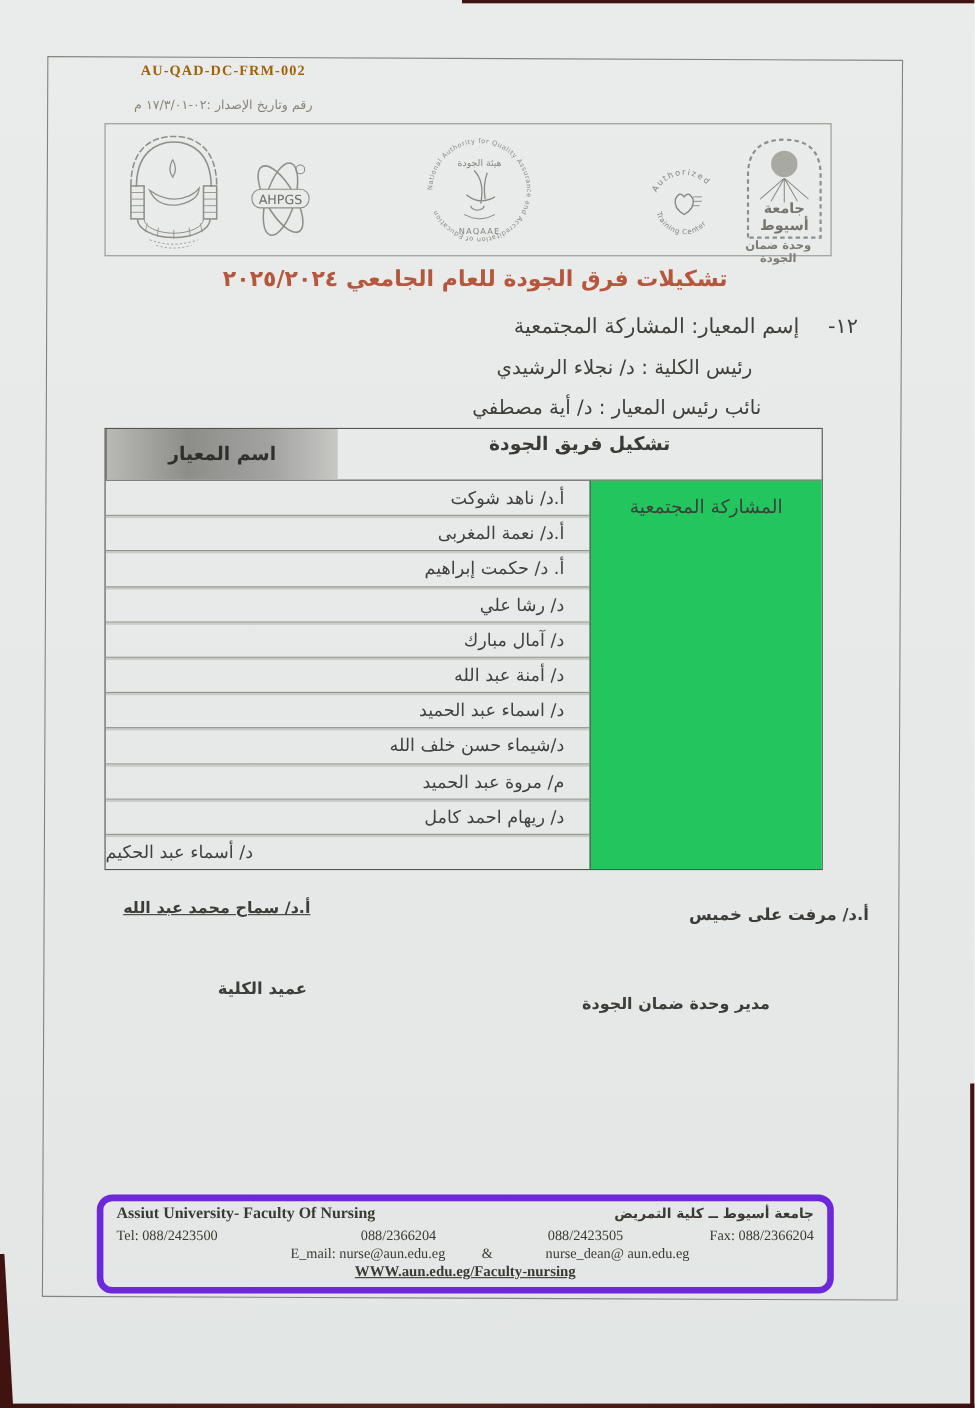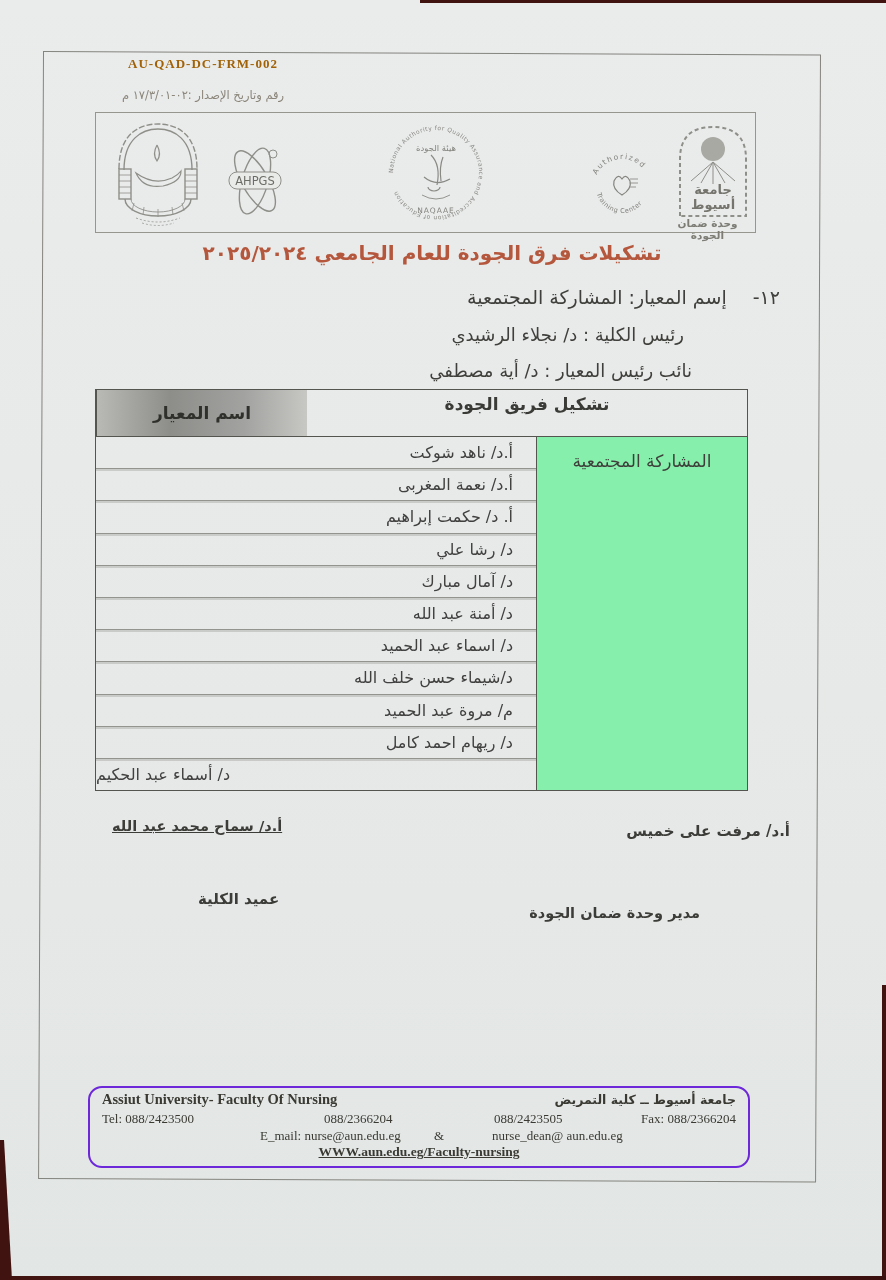--- a/index.html
+++ b/index.html
@@ -35,34 +35,34 @@
   #std-line2{top:324px;right:202px;font-size:18px;}
   #std-line3{top:360px;right:194px;font-size:18px;}
   
   #team-table{left:95px;top:389px;width:651px;height:400px;border:1.5px solid #55554f;direction:rtl;display:flex;flex-direction:column;}
   #table-head{display:flex;height:46px;border-bottom:1.5px solid #55554f;}
   #th-standard{width:210px;border-left:1.5px solid #55554f;background:linear-gradient(90deg,#b9b9b6 0%,#8d8d8a 35%,#a2a2a0 70%,#c7c7c4 100%);
     display:flex;align-items:center;justify-content:center;font-size:17px;font-weight:bold;color:#2f2f2b;}
   #th-team{flex:1;background:linear-gradient(90deg,#cfcfcb 0%,#e6e6e2 25%,#d6d6d2 55%,#ececе8 100%);
     display:flex;align-items:flex-start;justify-content:center;padding-top:4px;font-size:17px;font-weight:bold;color:#3a3a36;}
   #table-body{flex:1;display:flex;}
-  #standard-cell{width:210px;border-left:1.5px solid #55554f;background:#86efac;
+  #standard-cell{width:210px;border-left:1.5px solid #55554f;background:#22c55e;
     display:flex;justify-content:center;padding-top:14px;font-size:17px;color:#3e3e3a;}
   #team-col{flex:1;display:flex;flex-direction:column;}
   .trow{flex:1;display:flex;align-items:center;padding-right:23px;font-size:16px;color:#414140;
     border-bottom:1px solid #94948e;box-shadow:0 2px 0 rgba(125,125,118,.28);}
   .trow:last-child{border-bottom:none;box-shadow:none;justify-content:flex-end;}
   
   .sig{white-space:nowrap;color:#3c3c38;}
   #sig-director-name{top:822px;right:96px;font-size:15px;font-weight:600;direction:rtl;}
   #sig-director-title{top:893px;right:186px;font-size:14.5px;font-weight:600;direction:rtl;margin-top:12px;}
   #sig-dean-name{top:818px;left:112px;font-size:14.5px;font-weight:600;direction:rtl;text-decoration:underline;}
   #sig-dean-title{top:890px;left:198px;font-size:15px;font-weight:bold;direction:rtl;}
   
-  #footer-box{left:88px;top:1086px;width:658px;height:78px;border:2px solid #6d28d9;border-radius:14px;
+  #footer-box{left:88px;top:1086px;width:658px;height:78px;border:6px solid #6d28d9;border-radius:14px;
     font-family:"Liberation Serif","DejaVu Serif",serif;color:#3a3a33;text-decoration:underline;}
   #footer-r1{position:absolute;left:12px;right:12px;top:3px;display:flex;justify-content:space-between;align-items:baseline;}
   #footer-en{font-weight:bold;font-size:14.5px;}
   #footer-ar{font-family:"DejaVu Sans",sans-serif;font-weight:bold;font-size:12.5px;direction:rtl;}
   #footer-r2{position:absolute;left:12px;right:12px;top:23px;font-size:13px;}
   #footer-r2 span{position:absolute;white-space:nowrap;}
   #tel1{left:0;}
   #tel2{left:222px;}
   #tel3{left:392px;}
   #fax{right:0;}

